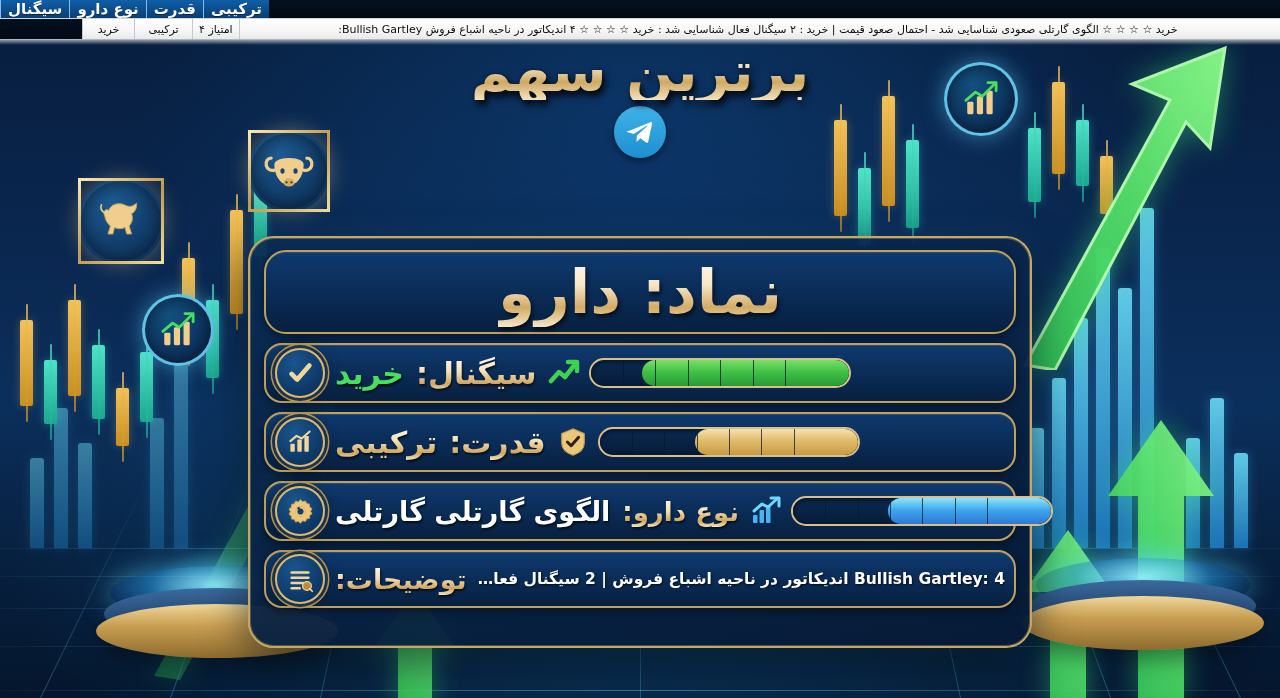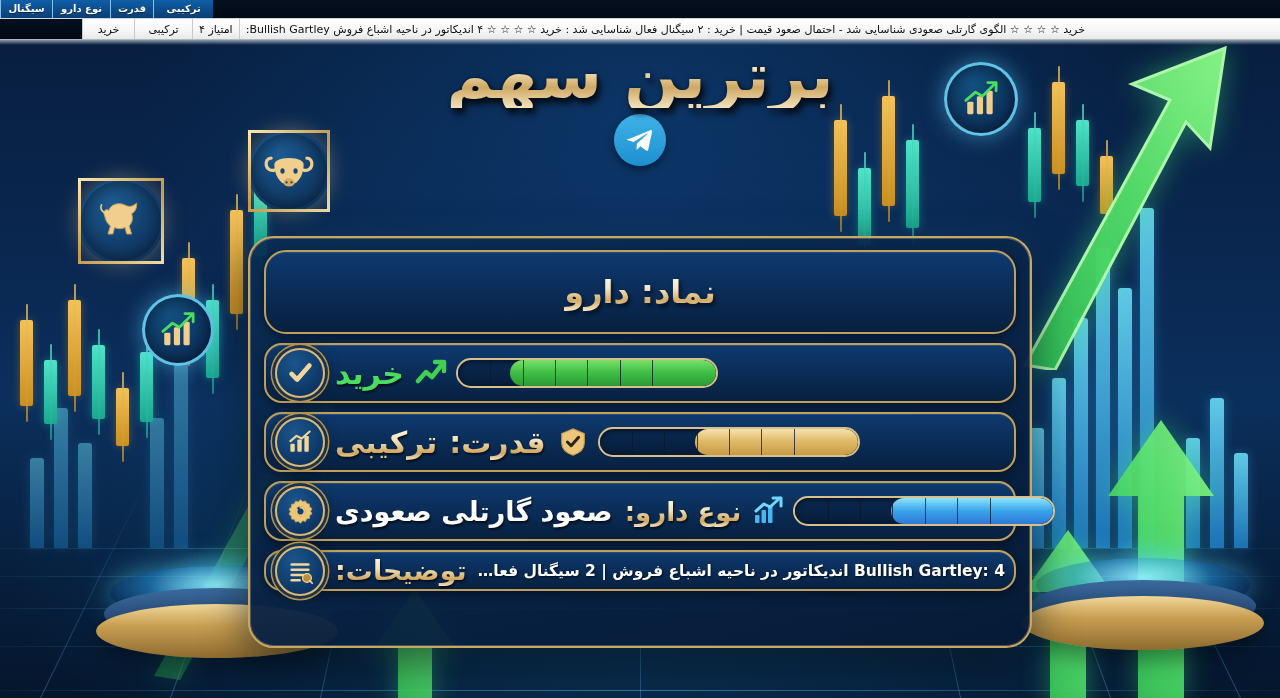--- a/index.html
+++ b/index.html
@@ -11,21 +11,21 @@
 
   
   .topstrip { position:absolute; top:0; left:0; width:1280px; height:44px; z-index:90; }
   .hdr-row {
     position:absolute; top:0; left:0; width:1280px; height:18px;
     background:linear-gradient(180deg,#0f5fa8 0%,#0d4f8f 45%,#0a3f74 100%);
     display:flex; flex-direction:row-reverse; align-items:stretch;
   }
   .hdr-spacer { flex:1 1 auto; background:linear-gradient(180deg,#03101f,#020a14); }
   .hdr-cell {
-    color:#ffffff; font-size:10px; font-weight:700; line-height:18px;
+    color:#ffffff; font-size:15px; font-weight:700; line-height:18px;
     text-align:center; padding:0 7px; white-space:nowrap;
     border-left:1px solid #7fc0ef; letter-spacing:0;
     text-shadow:0 1px 0 rgba(0,0,0,.45);
   }
   .hdr-cell.w-sig { min-width:52px; }
   .hdr-cell.w-pat { min-width:58px; }
   .hdr-cell.w-str { min-width:40px; }
   .hdr-cell.w-des { min-width:60px; }
 
   .data-row {
@@ -34,21 +34,21 @@
     border-top:1px solid #cfd6dd; border-bottom:1px solid #aeb6be;
     display:flex; flex-direction:row-reverse; align-items:stretch;
   }
   .data-cell {
     color:#0d0d0d; font-size:11px; line-height:21px; text-align:center;
     padding:0 6px; white-space:nowrap; border-left:1px solid #c3c9cf; overflow:hidden;
   }
   .data-cell.w-sig { min-width:52px; }
   .data-cell.w-pat { min-width:58px; }
   .data-cell.w-str { min-width:40px; }
-  .data-cell.w-des { flex:1 1 auto; text-align:left; padding-right:10px; }
+  .data-cell.w-des { flex:1 1 auto; text-align:center; padding-right:10px; }
   .data-tail { width:82px; background:linear-gradient(180deg,#03101f,#020a14); border:0; }
   .strip-shadow { position:absolute; top:40px; left:0; width:1280px; height:5px;
     background:linear-gradient(180deg,rgba(255,255,255,.55),rgba(255,255,255,0)); }
 
   
   .bg {
     position:absolute; inset:0;
     background:
       radial-gradient(ellipse 900px 420px at 640px 560px, rgba(22,120,190,.38) 0%, rgba(10,45,95,0) 70%),
       radial-gradient(ellipse 700px 500px at 640px 120px, rgba(14,70,130,.55) 0%, rgba(6,26,58,0) 72%),
@@ -113,21 +113,21 @@
   }
   .emblem.cyan {
     background:radial-gradient(circle at 38% 28%, #12507f 0%, #0d3560 60%, #08203f 100%);
     border:3px solid rgba(110,220,255,.85);
     box-shadow:0 0 22px rgba(90,210,255,.5), inset 0 0 16px rgba(0,0,0,.45);
   }
 
   
   .brand { position:absolute; z-index:40; text-align:center; }
   .brand-title {
-    font-size:64px; font-weight:700; line-height:1;
+    font-size:56px; font-weight:700; line-height:1;
     color:#f7ecd4; direction:rtl;
     background:linear-gradient(180deg,#fffaf0 0%,#f6e6c4 38%,#cfa964 68%,#f3e2bd 100%);
     -webkit-background-clip:text; background-clip:text; -webkit-text-fill-color:transparent;
     filter:drop-shadow(3px 5px 3px rgba(0,0,0,.65)) drop-shadow(0 0 2px rgba(0,0,0,.5));
     letter-spacing:1px;
   }
   .brand-handle {
     margin-top:6px; display:flex; align-items:center; justify-content:center; gap:12px;
     direction:ltr;
   }
@@ -154,24 +154,24 @@
   }
 
   .row-pill {
     position:relative; border-radius:18px; height:60px;
     background:linear-gradient(180deg,#0e3a6e 0%,#0a2b55 55%,#07203f 100%);
     border:2px solid #c0a05c;
     box-shadow:inset 0 1px 0 rgba(255,255,255,.10), 0 3px 10px rgba(0,0,0,.4);
     display:flex; flex-direction:row-reverse; align-items:center; padding:0 9px; gap:10px;
   }
   .row-pill.title-pill { height:84px; justify-content:center; border-radius:22px; }
-  .row-pill.desc-pill  { height:41px; }
+  .row-pill.desc-pill  { height:58px; }
 
   .title-text {
-    font-size:32px; font-weight:700; direction:rtl;
+    font-size:60px; font-weight:700; direction:rtl;
     background:linear-gradient(180deg,#fffaf0 0%,#f7e7c6 40%,#d3ab66 72%,#f6e8c6 100%);
     -webkit-background-clip:text; background-clip:text; -webkit-text-fill-color:transparent;
     filter:drop-shadow(2px 3px 2px rgba(0,0,0,.6));
   }
 
   .row-badge {
     flex:0 0 auto; width:50px; height:50px; border-radius:50%;
     background:radial-gradient(circle at 38% 28%, #1a558c 0%, #0f3c6c 58%, #0a2950 100%);
     border:2px solid #d8b977;
     box-shadow:0 0 0 3px rgba(12,40,75,.9), 0 0 0 4.5px #b6954f, 0 0 14px rgba(0,0,0,.5);
@@ -371,20 +371,21 @@
       <span class="title-text">نماد: دارو</span>
     </div>
 
     <div class="row-pill">
       <span class="row-badge">
         <svg viewBox="0 0 32 32" width="30" height="30">
           <path d="M7 17 L13 23 L26 8" fill="none" stroke="#f1d79c" stroke-width="5" stroke-linecap="round" stroke-linejoin="round"></path>
         </svg>
       </span>
       <span class="row-label">
+        <span class="lbl">سیگنال:</span>
         <span class="val green">خرید</span>
       </span>
       <span class="meter-wrap">
         <span class="meter-icon">
           <svg viewBox="0 0 32 32" width="32" height="32">
             <path d="M3 24 L11 15 L17 20 L28 6" fill="none" stroke="#3fd14f" stroke-width="4.5" stroke-linecap="round" stroke-linejoin="round"></path>
             <path d="M20 5 L29 5 L29 14" fill="none" stroke="#3fd14f" stroke-width="4.5" stroke-linecap="round" stroke-linejoin="round"></path>
           </svg>
         </span>
         <span class="meter green">
@@ -442,21 +443,21 @@
     <div class="row-pill">
       <span class="row-badge">
         <svg viewBox="0 0 32 32" width="29" height="29">
           <path d="M16 3 l2.4 2.2 3.1-.9 1.3 3 3.2.5.1 3.2 2.6 1.9-1.6 2.8 1.6 2.8-2.6 1.9-.1 3.2-3.2.5-1.3 3-3.1-.9L16 29l-2.4-2.2-3.1.9-1.3-3-3.2-.5-.1-3.2L3.3 19 4.9 16 3.3 13.2l2.6-1.9.1-3.2 3.2-.5 1.3-3 3.1.9z" fill="#edc779" stroke="#c79f4e" stroke-width="1"></path>
           <circle cx="16" cy="16" r="5.4" fill="#123d6d"></circle>
           <path d="M16 11.4 a4.6 4.6 0 1 1-4 2.3" fill="none" stroke="#edc779" stroke-width="2.4" stroke-linecap="round"></path>
         </svg>
       </span>
       <span class="row-label">
         <span class="lbl small">نوع دارو:</span>
-        <span class="val white" style="font-size:27px">صعود گارتلی صعودی</span>
+        <span class="val white" style="font-size:27px">الگوی گارتلی گارتلی</span>
       </span>
       <span class="meter-wrap">
         <span class="meter-icon">
           <svg viewBox="0 0 32 32" width="32" height="32">
             <rect x="3" y="20" width="4.5" height="8" rx="1" fill="#46b6f2"></rect>
             <rect x="9.5" y="15" width="4.5" height="13" rx="1" fill="#46b6f2"></rect>
             <rect x="16" y="10" width="4.5" height="18" rx="1" fill="#46b6f2"></rect>
             <path d="M4 16 L12 9 L18 12 L28 3" fill="none" stroke="#6fd8ff" stroke-width="3" stroke-linecap="round" stroke-linejoin="round"></path>
             <path d="M21 3 L29 3 L29 11" fill="none" stroke="#6fd8ff" stroke-width="3" stroke-linecap="round" stroke-linejoin="round"></path>
           </svg>

